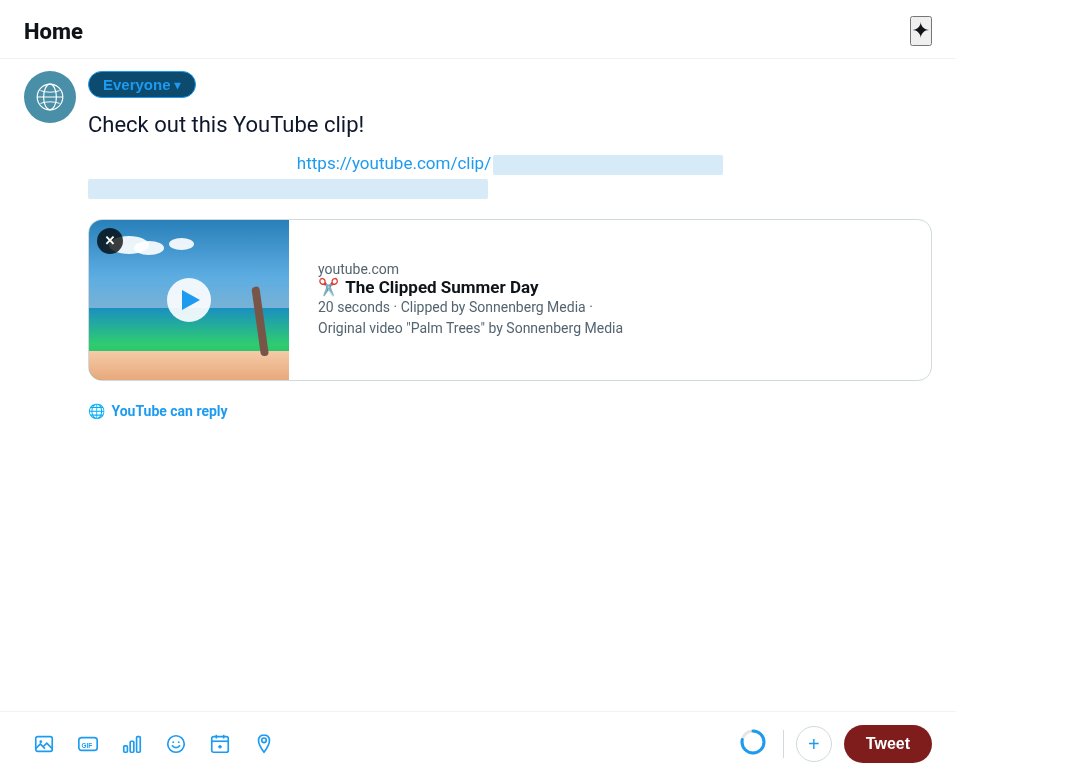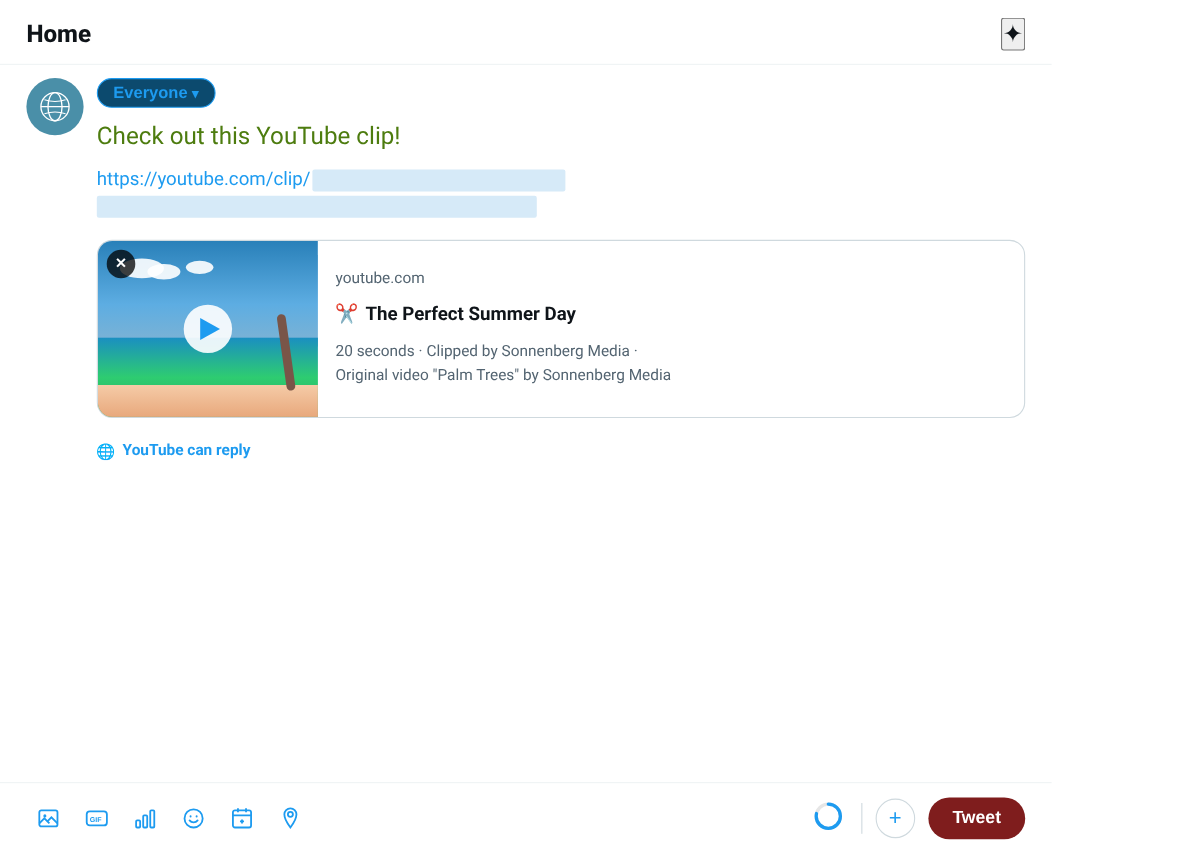--- a/index.html
+++ b/index.html
@@ -99,28 +99,29 @@
     }
 
     .everyone-btn .chevron {
       font-size: 12px;
     }
 
     
     .tweet-text {
       font-size: 22px;
       font-weight: 400;
-      color: #4d7c0f;
+      color: #0f172a;
       line-height: 1.4;
       margin-top: 4px;
     }
 
     
     .url-area {
       margin-top: 4px;
+      text-align: center;
     }
 
     .url-link {
       color: #1d9bf0;
       font-size: 17px;
       text-decoration: none;
       display: inline;
     }
 
     .url-highlight {
@@ -265,21 +266,22 @@
       font-weight: bold;
       z-index: 10;
     }
 
     .preview-info {
       flex: 1;
       padding: 14px 16px;
       display: flex;
       flex-direction: column;
       justify-content: center;
-      gap: 14px;
+      gap: 0;
+      margin-left: 13px;
     }
 
     .preview-source {
       font-size: 14px;
       color: #536471;
     }
 
     .preview-title {
       font-size: 17px;
       font-weight: 700;
@@ -469,21 +471,21 @@
               <div class="play-triangle"></div>
             </div>
 
             <div class="close-btn">✕</div>
           </div>
 
           <div class="preview-info">
             <div class="preview-source">youtube.com</div>
             <div class="preview-title">
               <span class="scissors-icon">✂️</span>
-              <span>The Perfect Summer Day</span>
+              <span>The Clipped Summer Day</span>
             </div>
             <div class="preview-meta">
               <span>20 seconds · Clipped by Sonnenberg Media ·</span><br>
               <span>Original video "Palm Trees" by Sonnenberg Media</span>
             </div>
           </div>
         </div>
 
         <div class="reply-setting">
           <span>🌐</span>

